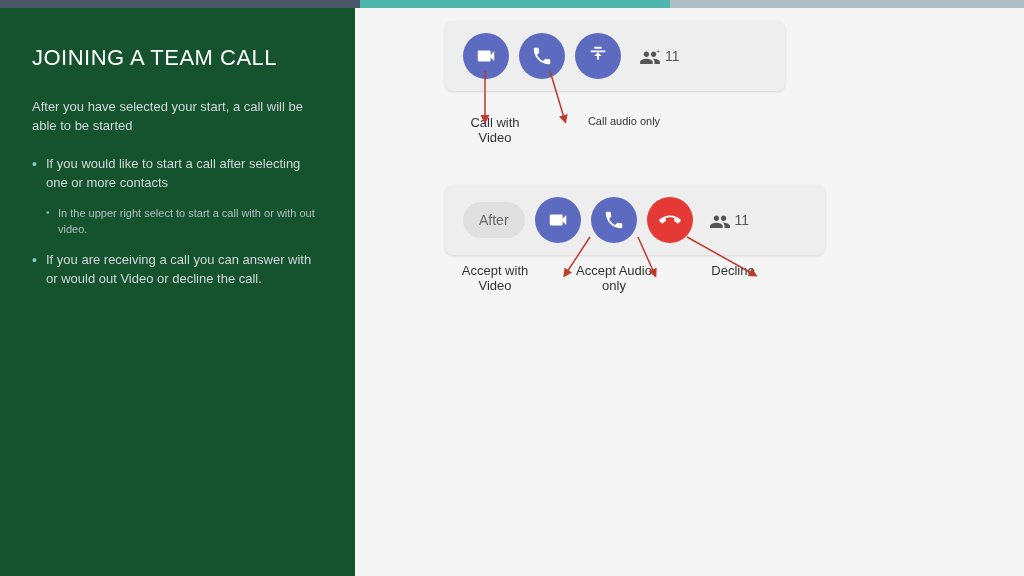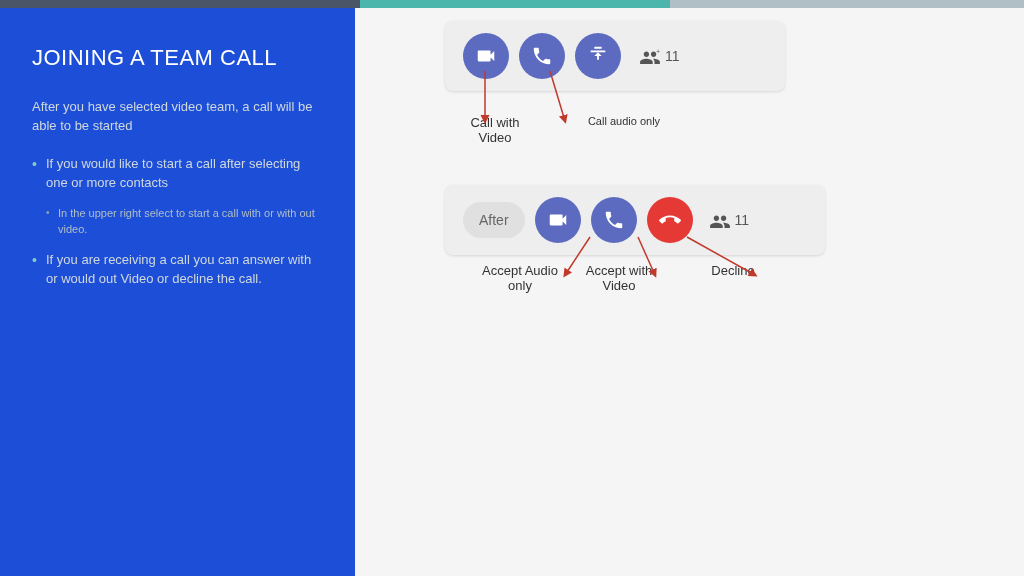--- a/index.html
+++ b/index.html
@@ -22,21 +22,21 @@
     .top-bar-gray { background: #b0bec5; flex: 1; }
 
     .main-container {
       display: flex;
       height: calc(576px - 8px);
     }
 
     
     .sidebar {
       width: 355px;
-      background: #1d4ed8;
+      background: #14532d;
       color: #fff;
       padding: 36px 32px 32px 32px;
       flex-shrink: 0;
     }
 
     .sidebar-title {
       font-size: 22px;
       font-weight: 300;
       letter-spacing: 0.5px;
       text-transform: uppercase;
@@ -171,21 +171,21 @@
 <div class="top-bars">
   <div class="top-bar-dark"></div>
   <div class="top-bar-teal"></div>
   <div class="top-bar-gray"></div>
 </div>
 
 <div class="main-container">
 
   <div class="sidebar">
     <div class="sidebar-title">JOINING A TEAM CALL</div>
-    <div class="sidebar-desc">After you have selected video team, a call will be able to be started</div>
+    <div class="sidebar-desc">After you have selected your start, a call will be able to be started</div>
     <ul>
       <li>
         <span>If you would like to start a call after selecting one or more contacts</span>
         <ul>
           <li>
             <span>In the upper right select to start a call with or with out video.</span>
           </li>
         </ul>
       </li>
       <li>
@@ -281,26 +281,26 @@
         </defs>
 
         <line x1="145" y1="52" x2="120" y2="90" stroke="#c0392b" stroke-width="1.5" marker-end="url(#arrow2)"></line>
 
         <line x1="193" y1="52" x2="210" y2="90" stroke="#c0392b" stroke-width="1.5" marker-end="url(#arrow2)"></line>
 
         <line x1="242" y1="52" x2="310" y2="90" stroke="#c0392b" stroke-width="1.5" marker-end="url(#arrow2)"></line>
       </svg>
 
       <div style="display:flex; gap:14px; margin-top:8px; margin-left:50px; padding-left:10px; align-items:flex-start;">
+        <div style="font-size:13px; color:#333; text-align:center; width:80px;">
+          <span>Accept with Video</span>
+        </div>
         <div style="font-size:13px; color:#333; text-align:center; width:90px; margin-left:20px;">
           <span>Accept Audio only</span>
         </div>
-        <div style="font-size:13px; color:#333; text-align:center; width:80px;">
-          <span>Accept with Video</span>
-        </div>
         <div style="font-size:13px; color:#333; text-align:center; width:60px; margin-left:30px;">
           <span>Decline</span>
         </div>
       </div>
     </div>
 
   </div>
 </div>
 
 </body></html>

